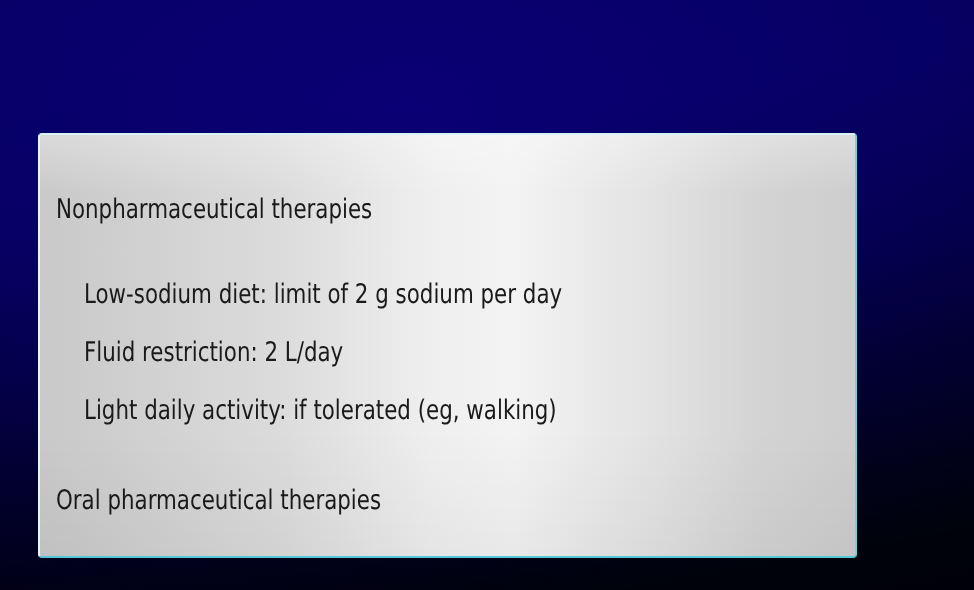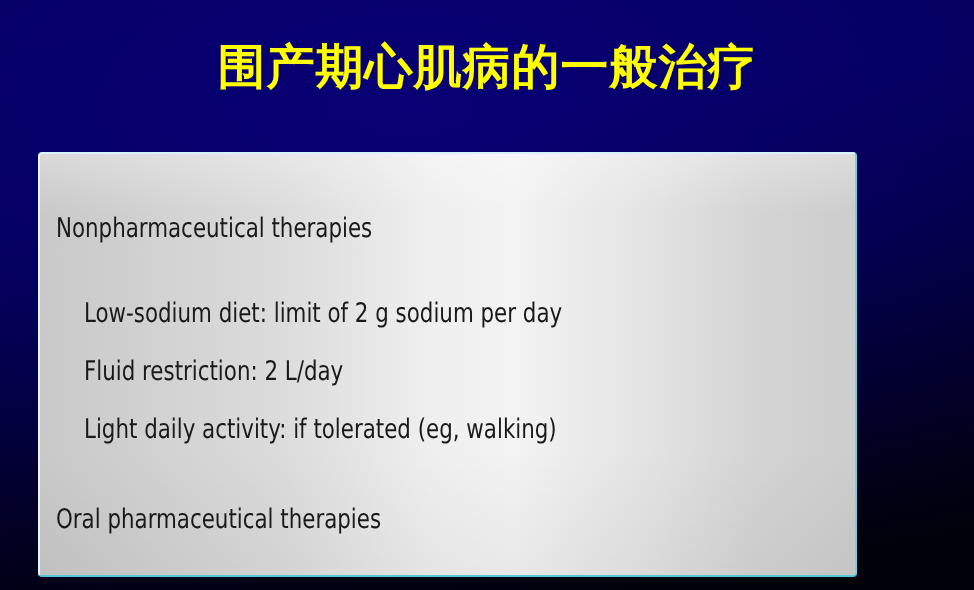--- a/index.html
+++ b/index.html
@@ -52,21 +52,21 @@
     font-size: 48px;
     line-height: 60px;
     letter-spacing: 1px;
     white-space: nowrap;
     z-index: 3;
   }
 
   #content-panel {
     position: absolute;
     left: 38px;
-    top: 152px;
+    top: 133px;
     width: 819px;
     height: 425px;
     z-index: 2;
     border-radius: 4px;
     border-top: 2px solid #d8f2f8;
     border-left: 2px solid #e8f6fa;
     border-right: 2px solid #6fd5e2;
     border-bottom: 2px solid #55c8d8;
     box-sizing: border-box;
     background:
@@ -121,21 +121,20 @@
   #line-lowsodium   { top: 145px; }
   #line-fluid       { top: 203px; }
   #line-activity    { top: 261px; }
   #line-oralpharm   { top: 351px; }
 </style>
 </head>
 <body>
 
 <div id="slide">
 
-  <div id="slide-title">围产期心肌病的一般治疗</div>
 
   <div id="content-panel">
     <div id="panel-inner">
 
       <div class="panel-text heading" id="line-nonpharm">Nonpharmaceutical therapies</div>
 
       <div class="panel-text item" id="line-lowsodium">Low-sodium diet: limit of 2 g sodium per day</div>
 
       <div class="panel-text item" id="line-fluid">Fluid restriction: 2 L/day</div>
 

